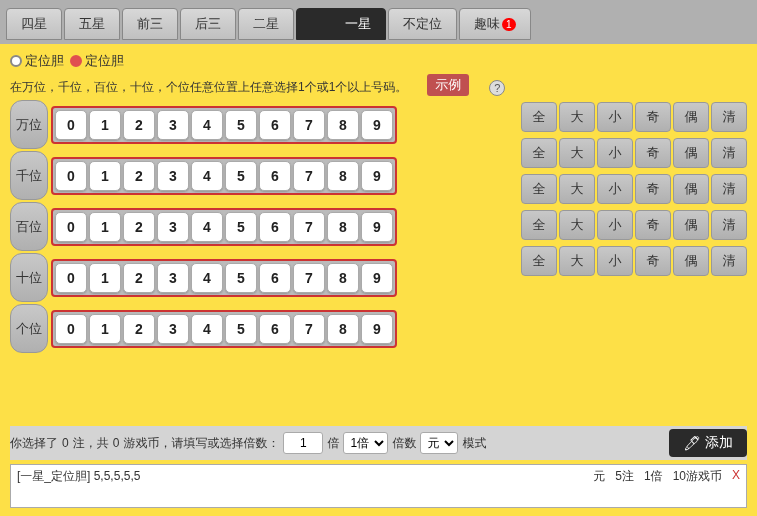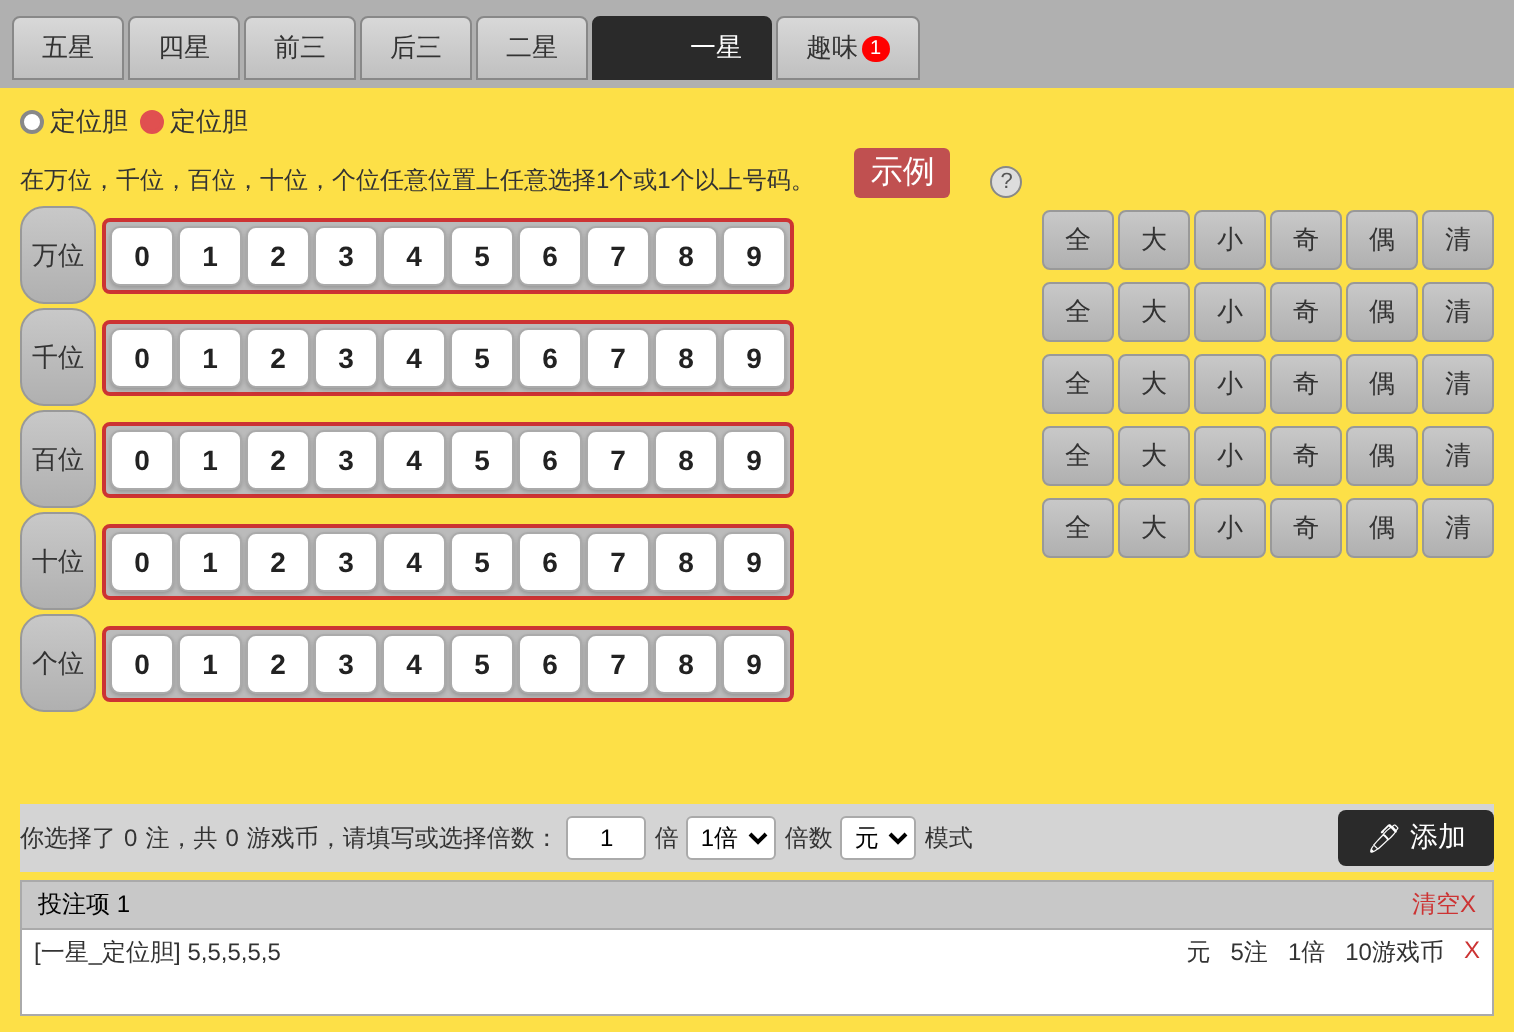--- a/index.html
+++ b/index.html
@@ -92,21 +92,21 @@
       display: flex;
       align-items: flex-end;
       gap: 20px;
     }
     .example-btn {
       background: #c05050;
       color: white;
       border: none;
       border-radius: 3px;
       padding: 2px 8px;
-      font-size: 16px;
+      font-size: 13px;
       cursor: pointer;
     }
     .help-icon {
       width: 16px;
       height: 16px;
       border-radius: 50%;
       border: 1px solid #888;
       display: inline-flex;
       align-items: center;
       justify-content: center;
@@ -294,26 +294,27 @@
     }
 
     .grid-wrapper {
       position: relative;
     }
   </style>
 </head>
 <body>
 
 <div class="top-nav">
+  <div class="nav-tab">四星</div>
   <div class="nav-tab">五星</div>
-  <div class="nav-tab">四星</div>
   <div class="nav-tab">前三</div>
   <div class="nav-tab">后三</div>
   <div class="nav-tab">二星</div>
   <div class="nav-tab active">一星</div>
+  <div class="nav-tab">不定位</div>
   <div class="nav-tab">
     <span>趣味</span><span class="nav-tab-badge">1</span>
   </div>
 </div>
 
 <div class="main-area">
 
   <div class="radio-row">
     <label class="radio-label">
       <span class="radio-dot"></span>
@@ -484,24 +485,20 @@
       <option>角</option>
     </select>
     <span>模式</span>
     <button class="add-btn">
       <span>🖊</span>
       <span>添加</span>
     </button>
   </div>
 
   <div>
-    <div class="bet-list-header">
-      <span>投注项  1</span>
-      <button class="clear-btn">清空X</button>
-    </div>
     <div class="bet-list-body">
       <div class="bet-item">
         <span class="bet-item-left">
           <span>[一星_定位胆]</span>
           <span>5,5,5,5,5</span>
         </span>
         <div class="bet-item-right">
           <span>元</span>
           <span>5注</span>
           <span>1倍</span>

